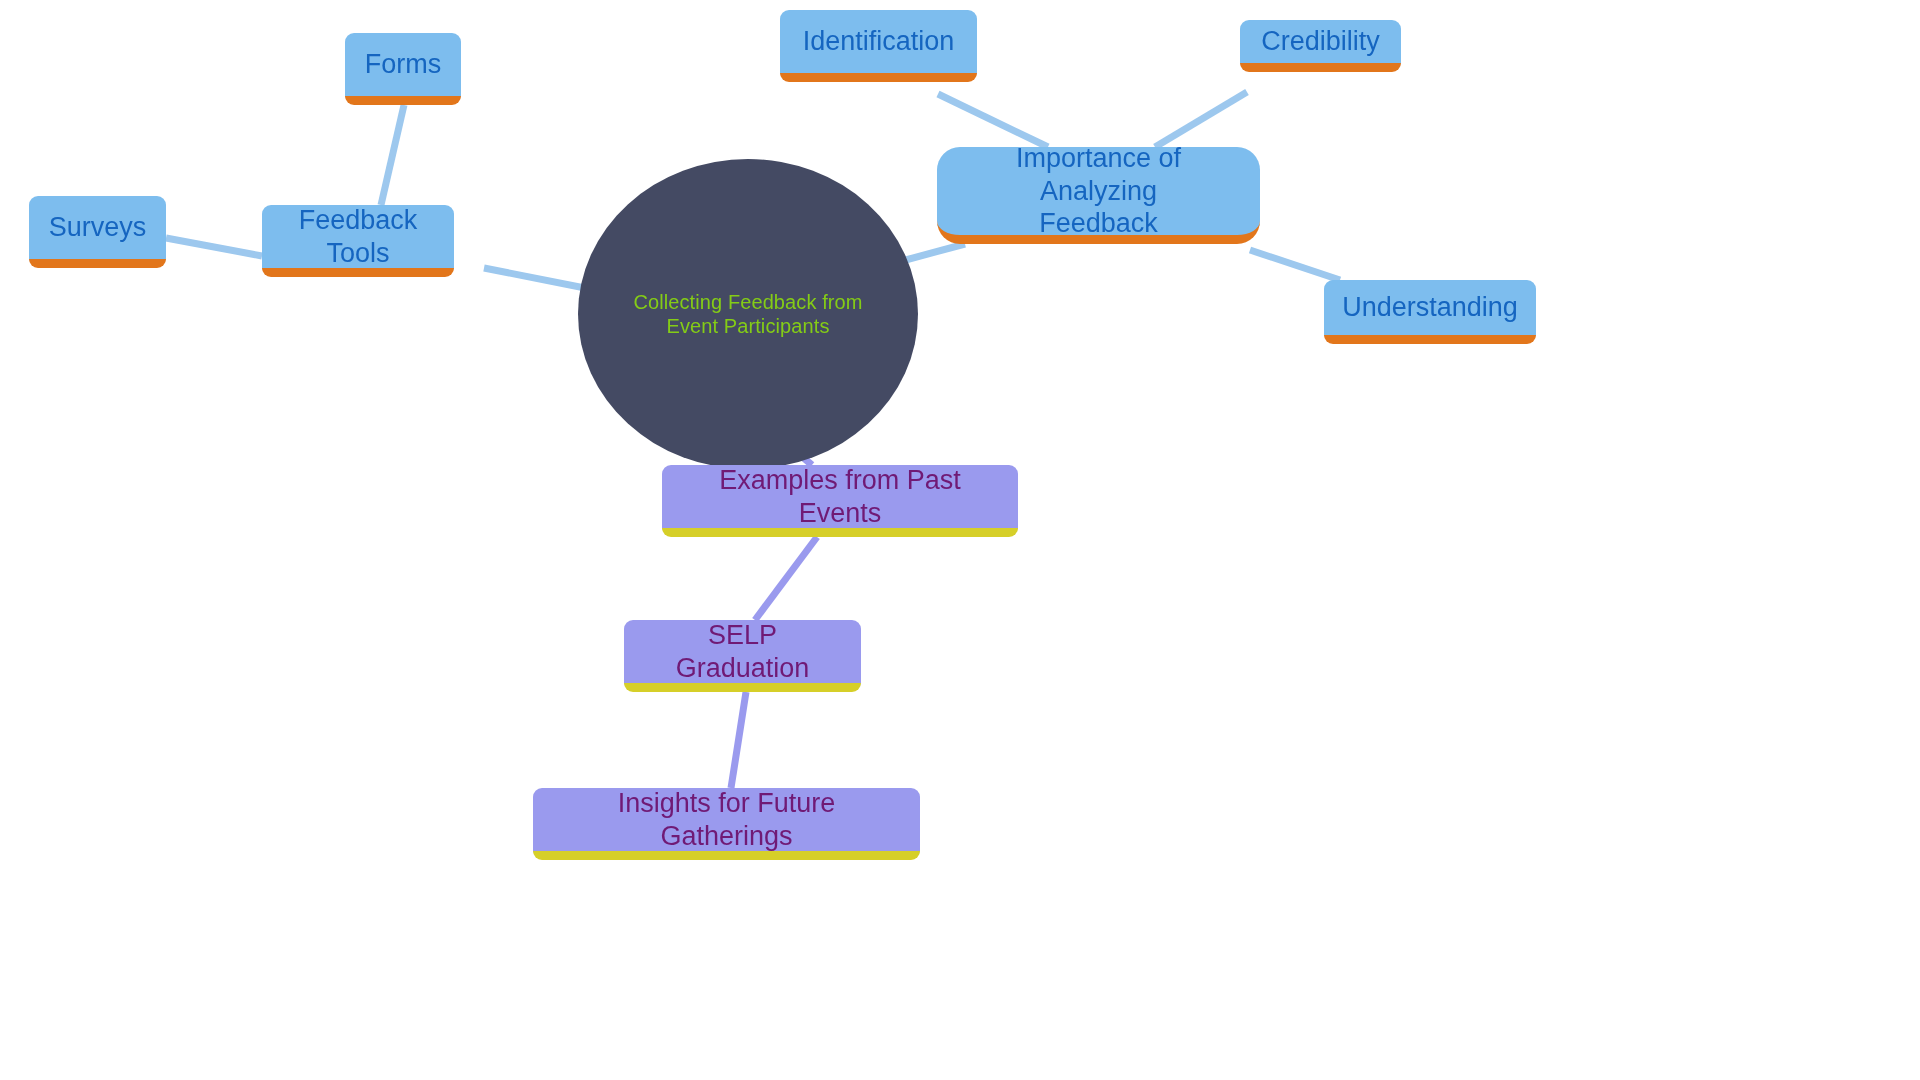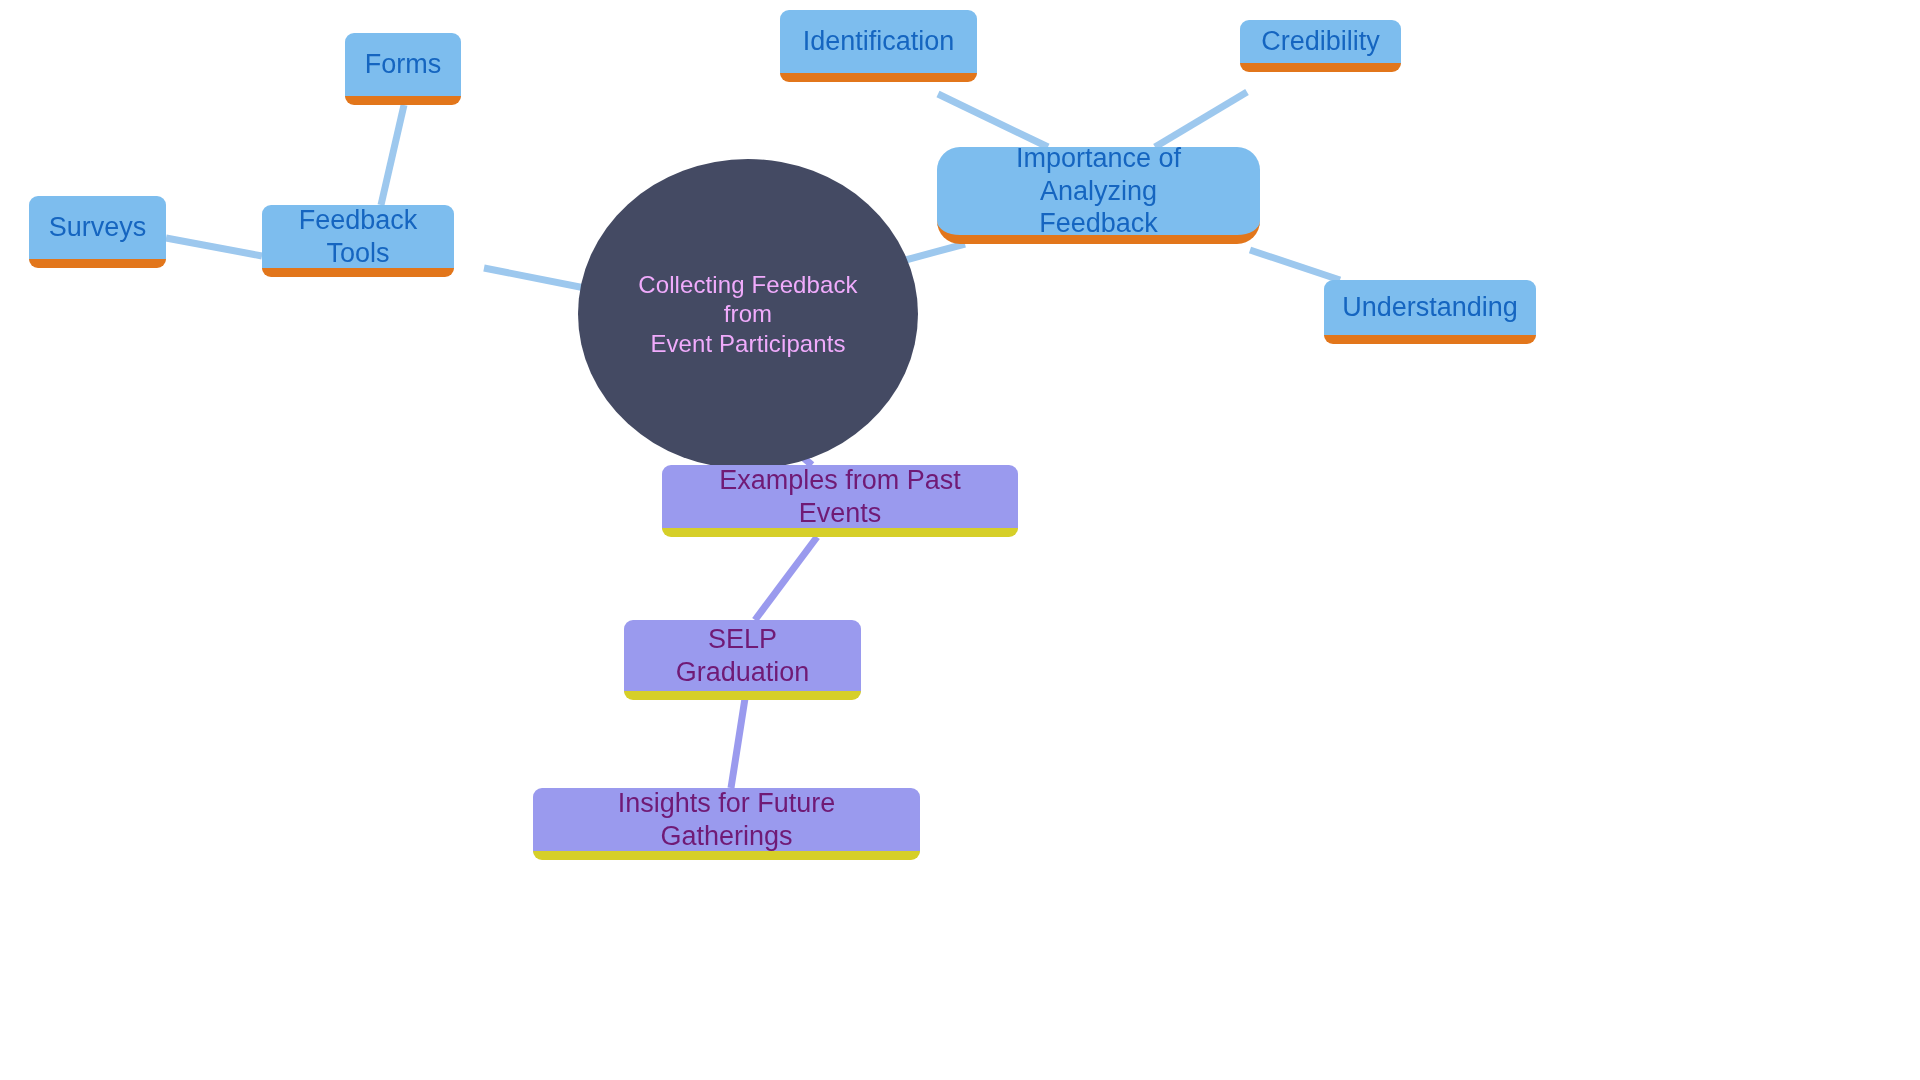--- a/index.html
+++ b/index.html
@@ -35,22 +35,22 @@
     text-align: center;
     border-radius: 9px;
     line-height: 1.22;
     white-space: pre-line;
     z-index: 5;
   }
   
   .node-root {
     border-radius: 50%;
     background: #444a63;
-    color: #f0abfc;
-    font-size: 24px;
+    color: #84cc16;
+    font-size: 20px;
     letter-spacing: 0.1px;
     padding: 0 40px;
     z-index: 4;
   }
   
   .node-blue {
     background: #7dbdee;
     color: #1565c0;
     border-bottom: 9px solid #e2761b;
     font-size: 27px;
@@ -86,16 +86,16 @@
 Event Participants</div>
       <div class="node node-blue" style="left: 345px; top: 33px; width: 116px; height: 72px;">Forms</div>
       <div class="node node-blue" style="left: 29px; top: 172px; width: 137px; height: 72px; margin-top: 24px;">Surveys</div>
       <div class="node node-blue" style="left: 262px; top: 205px; width: 192px; height: 72px;">Feedback Tools</div>
       <div class="node node-blue" style="left: 780px; top: 10px; width: 197px; height: 72px;">Identification</div>
       <div class="node node-blue" style="left: 1240px; top: 20px; width: 161px; height: 52px;">Credibility</div>
       <div class="node node-blue" style="left: 937px; top: 147px; width: 323px; height: 97px; border-radius: 23px;">Importance of Analyzing
 Feedback</div>
       <div class="node node-blue" style="left: 1324px; top: 280px; width: 212px; height: 64px;">Understanding</div>
       <div class="node node-purple" style="left: 662px; top: 465px; width: 356px; height: 72px;">Examples from Past Events</div>
-      <div class="node node-purple" style="left: 624px; top: 620px; width: 237px; height: 80px;">SELP Graduation</div>
+      <div class="node node-purple" style="left: 624px; top: 620px; width: 237px; height: 72px;">SELP Graduation</div>
       <div class="node node-purple" style="left: 533px; top: 788px; width: 387px; height: 72px;">Insights for Future Gatherings</div>
     </div>
 </div>
 
 </body></html>

